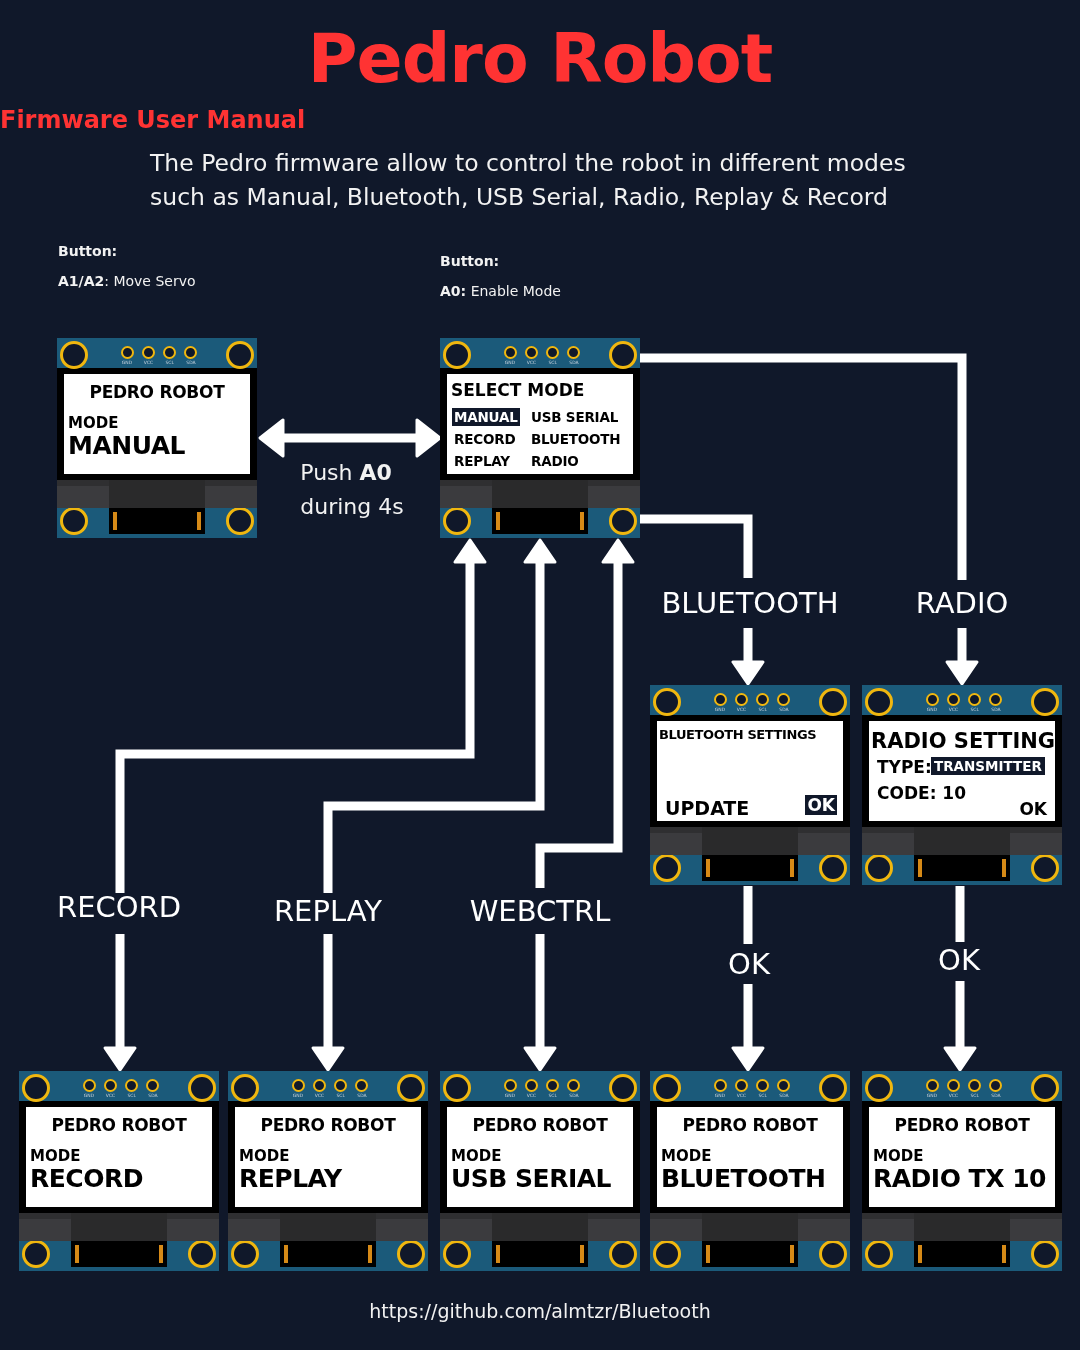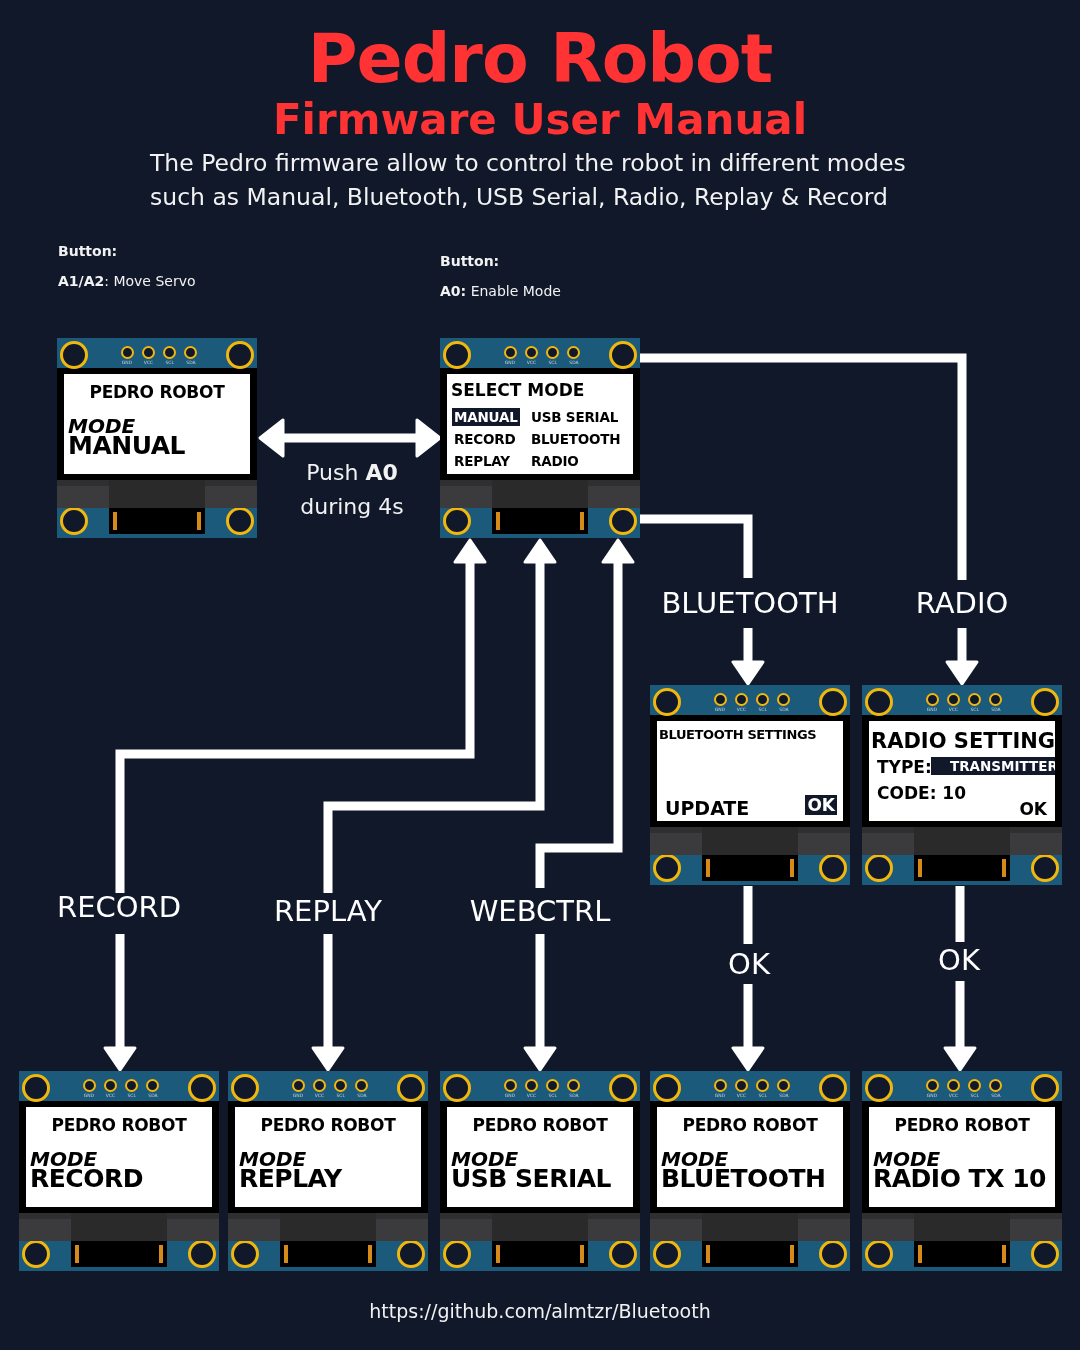--- a/index.html
+++ b/index.html
@@ -6,22 +6,22 @@
   body {
     width:1080px; height:1350px; background:#10182a; position:relative; overflow:hidden;
     font-family:"Liberation Sans", sans-serif; color:#ffffff;
   }
   .abs { position:absolute; }
   #title {
     left:0; width:1080px; top:18px; text-align:center; color:#ff3333;
     font-family:"DejaVu Sans", sans-serif; font-weight:bold; font-size:68px; letter-spacing:-1px; line-height:82px;
   }
   #subtitle {
-    left:0; width:1080px; top:96px; text-align:center; color:#ff3333;
-    font-family:"DejaVu Sans", sans-serif; font-weight:bold; font-size:42px; line-height:48px;
+    left:0; width:1080px; top:96px; color:#ff3333;
+    font-family:"DejaVu Sans", sans-serif; font-weight:bold; font-size:24px; line-height:48px;
   }
   .desc { left:150px; font-size:25px; color:#f2f2f2; line-height:34px; font-family:"DejaVu Sans", sans-serif; font-size:23.5px; }
   #desc1 { top:146px; }
   #desc2 { top:180px; }
   .btn-help { font-family:"DejaVu Sans", sans-serif; font-size:14px; line-height:30px; color:#f2f2f2; }
   .btn-help b { font-weight:bold; }
   #help-left { left:58px; top:236px; }
   #help-mid { left:440px; top:246px; }
 
   
@@ -39,40 +39,40 @@
   .oled .screen { position:absolute; left:7px; top:6px; width:186px; height:100px; background:#fff; color:#000; overflow:hidden; font-family:"DejaVu Sans", sans-serif; font-weight:bold; }
   .oled .glass { position:absolute; left:0; top:142px; width:200px; height:28px; background:#3b3b3e; }
   .oled .glass .gmid { position:absolute; left:52px; width:96px; top:0; height:28px; background:#2a2a2b; }
   .oled .glass .gtop { position:absolute; left:0; top:0; width:200px; height:6px; background:#2f2f31; }
   .oled .flex { position:absolute; left:52px; width:96px; top:170px; height:26px; background:#000; }
   .oled .flex .fl { position:absolute; top:4px; width:4px; height:18px; background:#d68a17; }
   .oled .flex .fl-l { left:4px; } .oled .flex .fl-r { right:4px; }
 
   
   .scr-title { position:absolute; left:0; width:186px; top:8px; text-align:center; font-size:17px; letter-spacing:-0.3px; }
-  .scr-mode-lbl { position:absolute; left:4px; top:40px; font-size:20px;font-style:italic; }
+  .scr-mode-lbl { position:absolute; left:4px; top:40px; font-size:15px; }
   .scr-mode-val { position:absolute; left:4px; top:57px; font-size:25px; letter-spacing:-0.5px; white-space:nowrap; }
 
   .sel-title { position:absolute; left:4px; top:6px; font-size:17px; }
   .sel-item { position:absolute; font-size:13.5px; padding:1px 2px; white-space:nowrap; letter-spacing:-0.2px; }
   .sel-item.active { background:#10182a; color:#fff; }
 
   .bt-title { position:absolute; left:2px; top:6px; font-size:13px; letter-spacing:-0.4px; white-space:nowrap; }
   .bt-update { position:absolute; left:8px; top:76px; font-size:19px; }
   .bt-ok { position:absolute; right:6px; top:74px; font-size:17px; background:#10182a; color:#fff; padding:0 2px; }
 
   .rd-title { position:absolute; left:2px; top:8px; font-size:21px; white-space:nowrap; }
   .rd-type { position:absolute; left:8px; top:36px; font-size:17px; white-space:nowrap; }
-  .rd-type-val { position:absolute; left:62px; top:36px; font-size:13.5px; background:#10182a; color:#fff; padding:1px 19px; white-space:nowrap; }
+  .rd-type-val { position:absolute; left:62px; top:36px; font-size:13.5px; background:#10182a; color:#fff; padding:1px 3px; white-space:nowrap; }
   .rd-code { position:absolute; left:8px; top:62px; font-size:17px; white-space:nowrap; }
   .rd-ok { position:absolute; right:8px; top:78px; font-size:17px; }
 
   
   .flow-lbl { position:absolute; font-family:"DejaVu Sans", sans-serif; font-size:29px; color:#fff; white-space:nowrap; transform:translateX(-50%); }
-  #push-lbl { position:absolute; left:352px; top:456px; transform:translateX(-50%); text-align:center; font-family:"DejaVu Sans", sans-serif; font-size:22px; line-height:34px; color:#f2f2f2; white-space:nowrap; }
+  #push-lbl { position:absolute; left:352px; top:456px; transform:translateX(-50%); font-family:"DejaVu Sans", sans-serif; font-size:22px; line-height:34px; color:#f2f2f2; white-space:nowrap; }
   #footer { position:absolute; left:0; width:1080px; top:1300px; text-align:center; font-family:"DejaVu Sans", sans-serif; font-size:19px; color:#f2f2f2; }
   svg#flow { position:absolute; left:0; top:0; width:1080px; height:1350px; }
 </style>
 </head>
 <body>
 
 <div id="title" class="abs">Pedro Robot</div>
 <div id="subtitle" class="abs">Firmware User Manual</div>
 <div id="desc1" class="abs desc">The Pedro firmware allow to control the robot in different modes</div>
 <div id="desc2" class="abs desc">such as Manual, Bluetooth, USB Serial, Radio, Replay &amp; Record</div>

